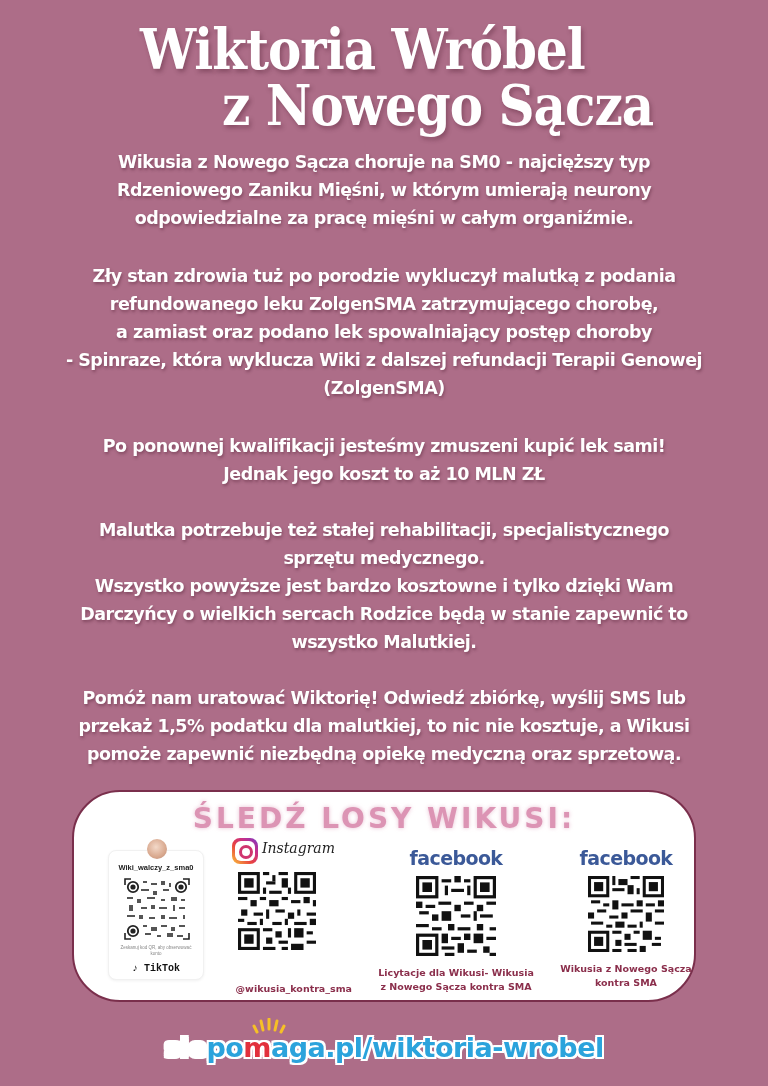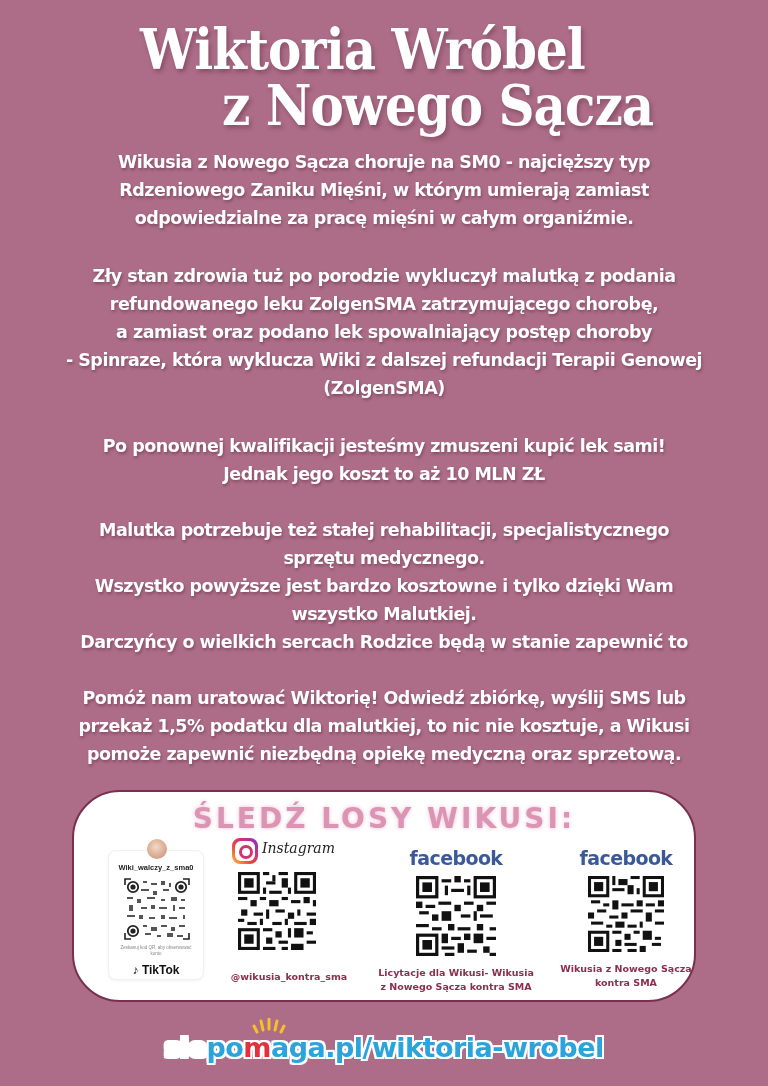--- a/index.html
+++ b/index.html
@@ -90,22 +90,22 @@
       font-family: "Liberation Sans", sans-serif;
     }
     .tt-qr { position: absolute; left: 14px; top: 26px; width: 68px; height: 64px; }
     .tt-hint {
       position: absolute; left: 6px; right: 6px; top: 94px;
       font-size: 4.5px; color: #888; line-height: 6px;
       font-family: "Liberation Sans", sans-serif;
     }
     .tt-logo {
       position: absolute; left: 0; right: 0; top: 112px;
-      font-size: 12px; font-weight: bold; color: #111;
-      font-family: Liberation Sans, sans-serif;
+      font-size: 10px; font-weight: bold; color: #111;
+      font-family: Liberation Mono, monospace;
     }
     .social {
       position: absolute;
       text-align: center;
     }
     .ig { left: 148px; top: 44px; width: 130px; }
     .fb1 { left: 296px; top: 54px; width: 172px; }
     .fb2 { left: 472px; top: 54px; width: 160px; }
     .ig-head { height: 30px; display: flex; align-items: center; justify-content: flex-start; padding-left: 10px; }
     .ig-icon {
@@ -136,21 +136,21 @@
     .fb1 .qr, .fb2 .qr { margin-top: 6px; }
     .caption {
       font-family: "DejaVu Sans", sans-serif;
       font-weight: bold;
       font-size: 9.5px;
       line-height: 14px;
       color: #8b2f4c;
       margin-top: 10px;
       white-space: nowrap;
     }
-    .ig .caption { margin-top: 20px; text-align: center; padding-left: 4px; }
+    .ig .caption { margin-top: 32px; text-align: right; padding-left: 4px; }
 
     .footer {
       position: absolute;
       left: 0; right: 0;
       top: 1032px;
       text-align: center;
       font-family: "DejaVu Sans", sans-serif;
       font-weight: bold;
       font-size: 27px;
       letter-spacing: -0.5px;
@@ -169,43 +169,43 @@
 </head>
 <body>
 
 <div>
 
   <div class="title title-1">Wiktoria Wróbel</div>
   <div class="title title-2">z Nowego Sącza</div>
 
   <div class="body-text p1">
     <span class="line">Wikusia z Nowego Sącza choruje na SM0 - najcięższy typ</span>
-    <span class="line">Rdzeniowego Zaniku Mięśni, w którym umierają zamiast</span>
+    <span class="line">Rdzeniowego Zaniku Mięśni, w którym umierają neurony</span>
     <span class="line">odpowiedzialne za pracę mięśni w całym organiźmie.</span>
   </div>
 
   <div class="body-text p2">
     <span class="line">Zły stan zdrowia tuż po porodzie wykluczył malutką z podania</span>
     <span class="line">refundowanego leku ZolgenSMA zatrzymującego chorobę,</span>
     <span class="line">a zamiast oraz podano lek spowalniający postęp choroby</span>
     <span class="line">- Spinraze, która wyklucza Wiki z dalszej refundacji Terapii Genowej</span>
     <span class="line">(ZolgenSMA)</span>
   </div>
 
   <div class="body-text p3">
     <span class="line">Po ponownej kwalifikacji jesteśmy zmuszeni kupić lek sami!</span>
     <span class="line">Jednak jego koszt to aż 10 MLN ZŁ</span>
   </div>
 
   <div class="body-text p4">
     <span class="line">Malutka potrzebuje też stałej rehabilitacji, specjalistycznego</span>
     <span class="line">sprzętu medycznego.</span>
     <span class="line">Wszystko powyższe jest bardzo kosztowne i tylko dzięki Wam</span>
+    <span class="line">Darczyńcy o wielkich sercach Rodzice będą w stanie zapewnić to</span>
     <span class="line">wszystko Malutkiej.</span>
-    <span class="line">Darczyńcy o wielkich sercach Rodzice będą w stanie zapewnić to</span>
   </div>
 
   <div class="body-text p5">
     <span class="line">Pomóż nam uratować Wiktorię! Odwiedź zbiórkę, wyślij SMS lub</span>
     <span class="line">przekaż 1,5% podatku dla malutkiej, to nic nie kosztuje, a Wikusi</span>
     <span class="line">pomoże zapewnić niezbędną opiekę medyczną oraz sprzetową.</span>
   </div>
 
   <div class="card">
     <div class="card-heading">ŚLEDŹ LOSY WIKUSI:</div>

